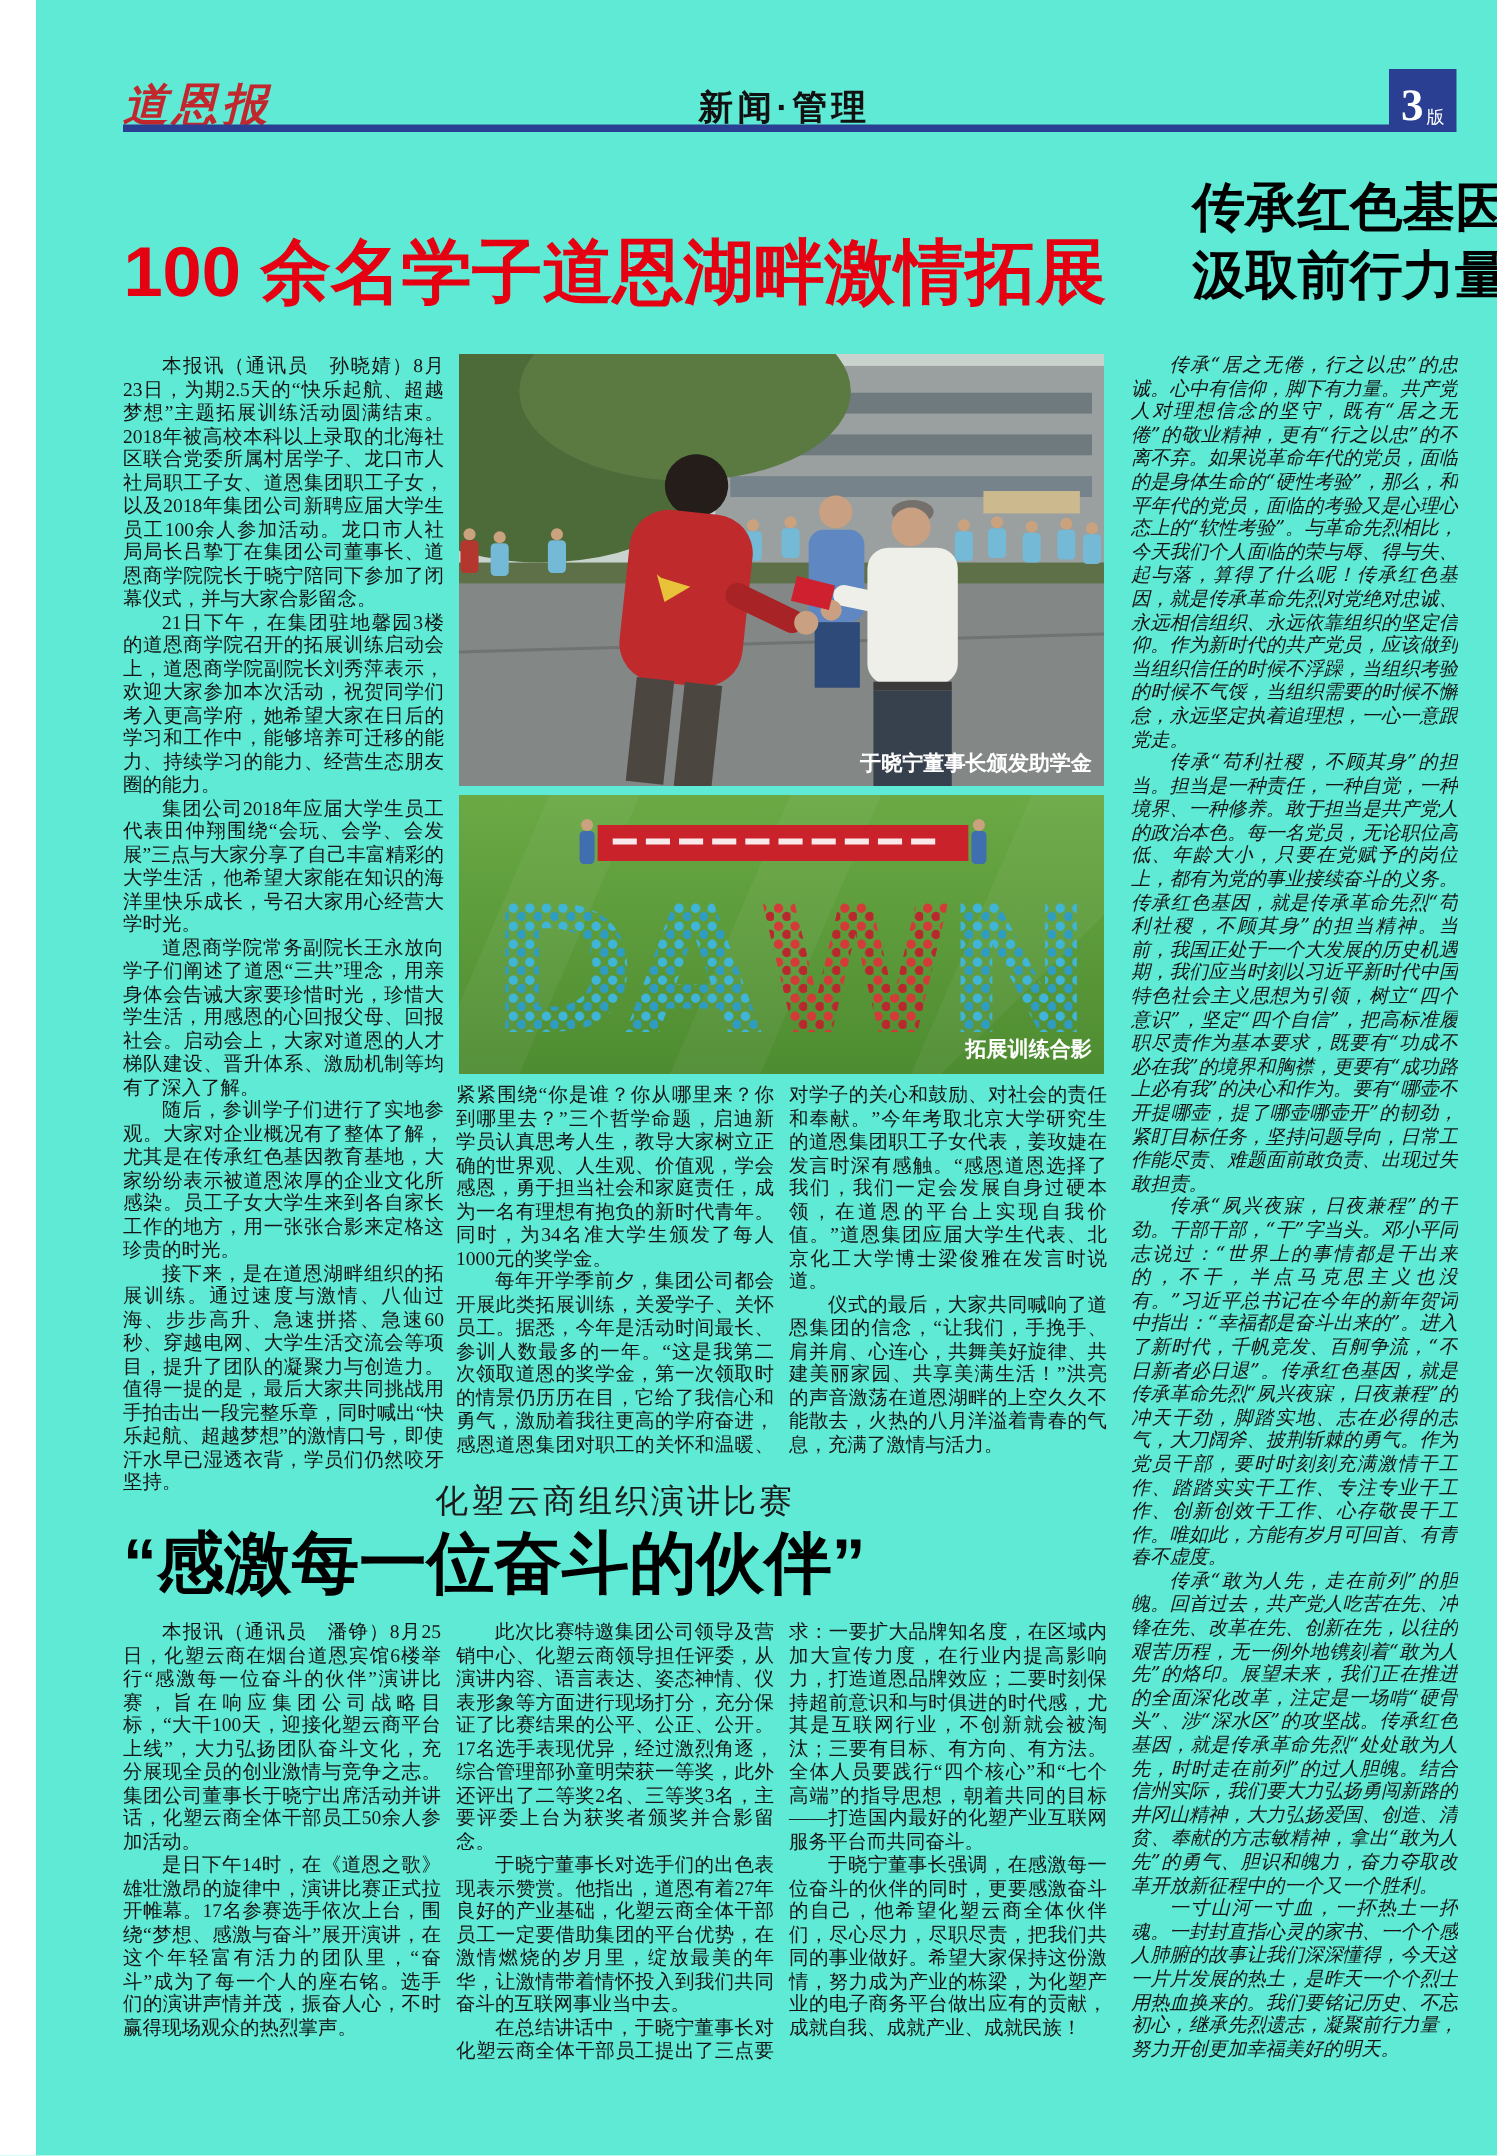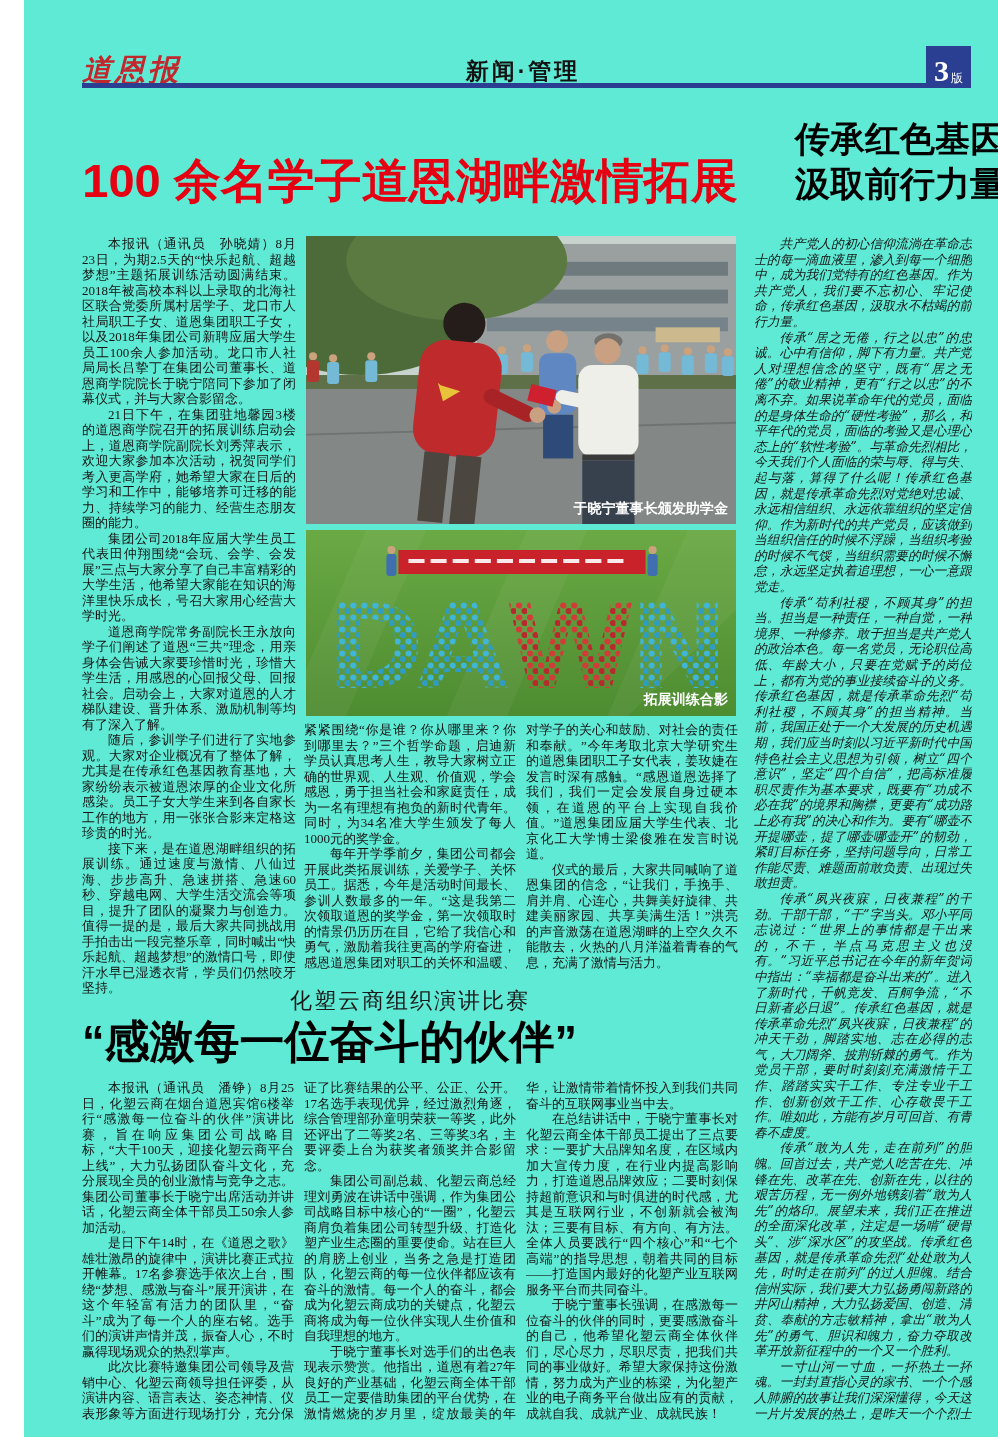--- a/index.html
+++ b/index.html
@@ -227,28 +227,26 @@
       <p>仪式的最后，大家共同喊响了道恩集团的信念，“让我们，手挽手、肩并肩、心连心，共舞美好旋律、共建美丽家园、共享美满生活！”洪亮的声音激荡在道恩湖畔的上空久久不能散去，火热的八月洋溢着青春的气息，充满了激情与活力。</p>
     </div>
 
   <div class="kicker2">化塑云商组织演讲比赛</div>
   <div class="headline2">“感激每一位奋斗的伙伴”</div>
 
   <div class="colsBottom bodytext">
       <p>本报讯（通讯员　潘铮）8月25日，化塑云商在烟台道恩宾馆6楼举行“感激每一位奋斗的伙伴”演讲比赛，旨在响应集团公司战略目标，“大干100天，迎接化塑云商平台上线”，大力弘扬团队奋斗文化，充分展现全员的创业激情与竞争之志。集团公司董事长于晓宁出席活动并讲话，化塑云商全体干部员工50余人参加活动。</p>
       <p>是日下午14时，在《道恩之歌》雄壮激昂的旋律中，演讲比赛正式拉开帷幕。17名参赛选手依次上台，围绕“梦想、感激与奋斗”展开演讲，在这个年轻富有活力的团队里，“奋斗”成为了每一个人的座右铭。选手们的演讲声情并茂，振奋人心，不时赢得现场观众的热烈掌声。</p>
       <p>此次比赛特邀集团公司领导及营销中心、化塑云商领导担任评委，从演讲内容、语言表达、姿态神情、仪表形象等方面进行现场打分，充分保证了比赛结果的公平、公正、公开。17名选手表现优异，经过激烈角逐，综合管理部孙童明荣获一等奖，此外还评出了二等奖2名、三等奖3名，主要评委上台为获奖者颁奖并合影留念。</p>
-      <p>集团公司副总裁、化塑云商总经理刘勇波在讲话中强调，作为集团公司战略目标中核心的“一圈”，化塑云商肩负着集团公司转型升级、打造化塑产业生态圈的重要使命。站在巨人的肩膀上创业，当务之急是打造团队，化塑云商的每一位伙伴都应该有奋斗的激情。每一个人的奋斗，都会成为化塑云商成功的关键点，化塑云商将成为每一位伙伴实现人生价值和自我理想的地方。</p>
       <p>于晓宁董事长对选手们的出色表现表示赞赏。他指出，道恩有着27年良好的产业基础，化塑云商全体干部员工一定要借助集团的平台优势，在激情燃烧的岁月里，绽放最美的年华，让激情带着情怀投入到我们共同奋斗的互联网事业当中去。</p>
       <p>在总结讲话中，于晓宁董事长对化塑云商全体干部员工提出了三点要求：一要扩大品牌知名度，在区域内加大宣传力度，在行业内提高影响力，打造道恩品牌效应；二要时刻保持超前意识和与时俱进的时代感，尤其是互联网行业，不创新就会被淘汰；三要有目标、有方向、有方法。全体人员要践行“四个核心”和“七个高端”的指导思想，朝着共同的目标——打造国内最好的化塑产业互联网服务平台而共同奋斗。</p>
       <p>于晓宁董事长强调，在感激每一位奋斗的伙伴的同时，更要感激奋斗的自己，他希望化塑云商全体伙伴们，尽心尽力，尽职尽责，把我们共同的事业做好。希望大家保持这份激情，努力成为产业的栋梁，为化塑产业的电子商务平台做出应有的贡献，成就自我、成就产业、成就民族！</p>
     </div>
 
   <div class="rightcol bodytext">
-      <p>共产党人的初心信仰流淌在革命志士的每一滴血液里，渗入到每一个细胞中，成为我们党特有的红色基因。作为共产党人，我们要不忘初心、牢记使命，传承红色基因，汲取永不枯竭的前行力量。</p>
       <p>传承“居之无倦，行之以忠”的忠诚。心中有信仰，脚下有力量。共产党人对理想信念的坚守，既有“居之无倦”的敬业精神，更有“行之以忠”的不离不弃。如果说革命年代的党员，面临的是身体生命的“硬性考验”，那么，和平年代的党员，面临的考验又是心理心态上的“软性考验”。与革命先烈相比，今天我们个人面临的荣与辱、得与失、起与落，算得了什么呢！传承红色基因，就是传承革命先烈对党绝对忠诚、永远相信组织、永远依靠组织的坚定信仰。作为新时代的共产党员，应该做到当组织信任的时候不浮躁，当组织考验的时候不气馁，当组织需要的时候不懈怠，永远坚定执着追理想，一心一意跟党走。</p>
       <p>传承“苟利社稷，不顾其身”的担当。担当是一种责任，一种自觉，一种境界、一种修养。敢于担当是共产党人的政治本色。每一名党员，无论职位高低、年龄大小，只要在党赋予的岗位上，都有为党的事业接续奋斗的义务。传承红色基因，就是传承革命先烈“苟利社稷，不顾其身”的担当精神。当前，我国正处于一个大发展的历史机遇期，我们应当时刻以习近平新时代中国特色社会主义思想为引领，树立“四个意识”，坚定“四个自信”，把高标准履职尽责作为基本要求，既要有“功成不必在我”的境界和胸襟，更要有“成功路上必有我”的决心和作为。要有“哪壶不开提哪壶，提了哪壶哪壶开”的韧劲，紧盯目标任务，坚持问题导向，日常工作能尽责、难题面前敢负责、出现过失敢担责。</p>
       <p>传承“夙兴夜寐，日夜兼程”的干劲。干部干部，“干”字当头。邓小平同志说过：“世界上的事情都是干出来的，不干，半点马克思主义也没有。”习近平总书记在今年的新年贺词中指出：“幸福都是奋斗出来的”。进入了新时代，千帆竞发、百舸争流，“不日新者必日退”。传承红色基因，就是传承革命先烈“夙兴夜寐，日夜兼程”的冲天干劲，脚踏实地、志在必得的志气，大刀阔斧、披荆斩棘的勇气。作为党员干部，要时时刻刻充满激情干工作、踏踏实实干工作、专注专业干工作、创新创效干工作、心存敬畏干工作。唯如此，方能有岁月可回首、有青春不虚度。</p>
       <p>传承“敢为人先，走在前列”的胆魄。回首过去，共产党人吃苦在先、冲锋在先、改革在先、创新在先，以往的艰苦历程，无一例外地镌刻着“敢为人先”的烙印。展望未来，我们正在推进的全面深化改革，注定是一场啃“硬骨头”、涉“深水区”的攻坚战。传承红色基因，就是传承革命先烈“处处敢为人先，时时走在前列”的过人胆魄。结合信州实际，我们要大力弘扬勇闯新路的井冈山精神，大力弘扬爱国、创造、清贫、奉献的方志敏精神，拿出“敢为人先”的勇气、胆识和魄力，奋力夺取改革开放新征程中的一个又一个胜利。</p>
       <p>一寸山河一寸血，一抔热土一抔魂。一封封直指心灵的家书、一个个感人肺腑的故事让我们深深懂得，今天这一片片发展的热土，是昨天一个个烈士用热血换来的。我们要铭记历史、不忘初心，继承先烈遗志，凝聚前行力量，努力开创更加幸福美好的明天。</p>
     </div>
 
 </div>
 
 </body></html>

